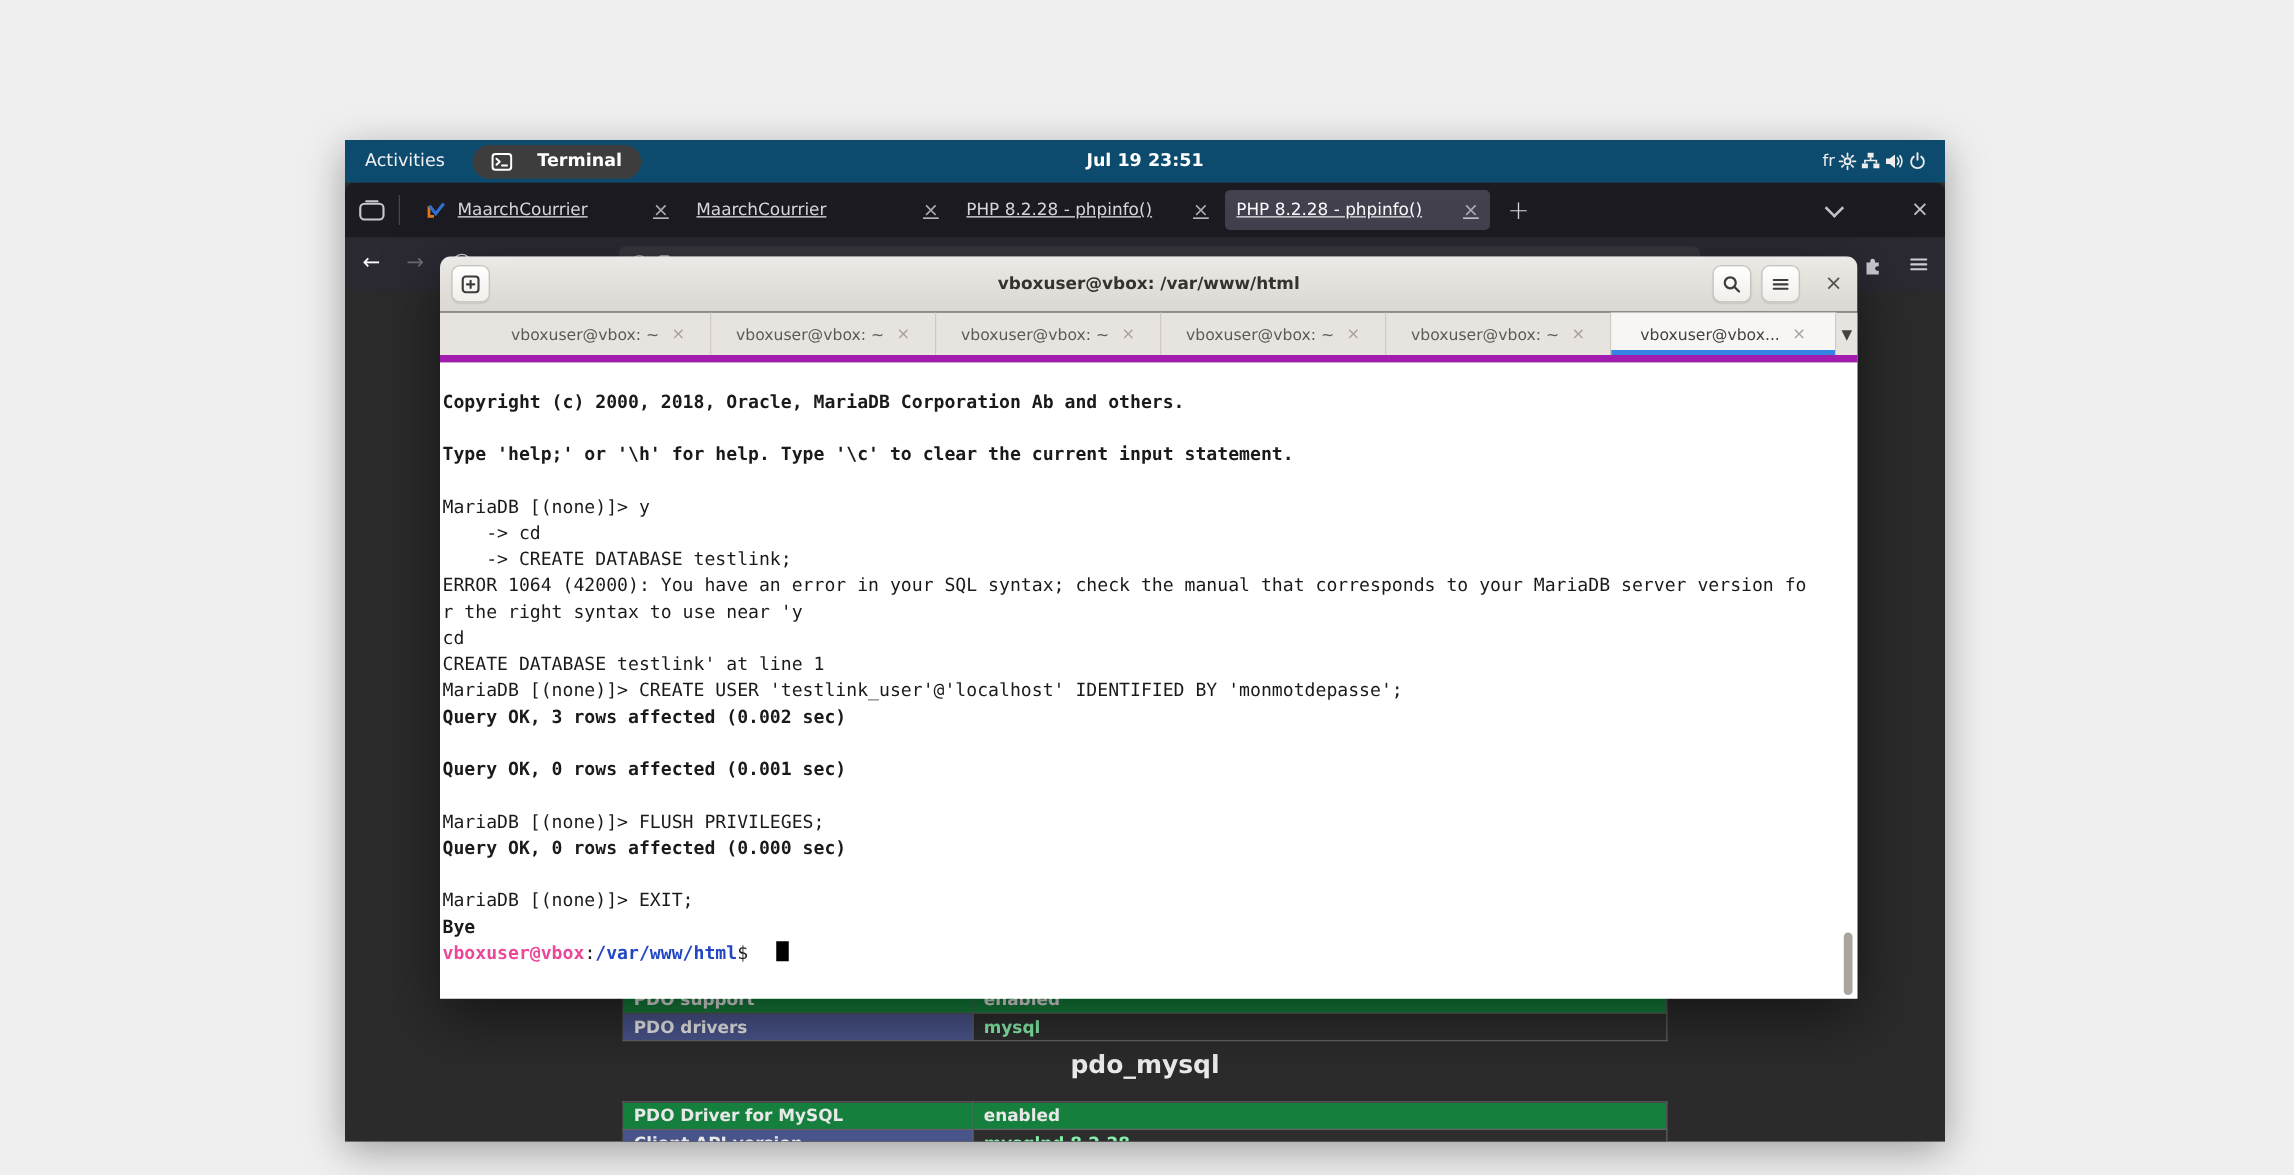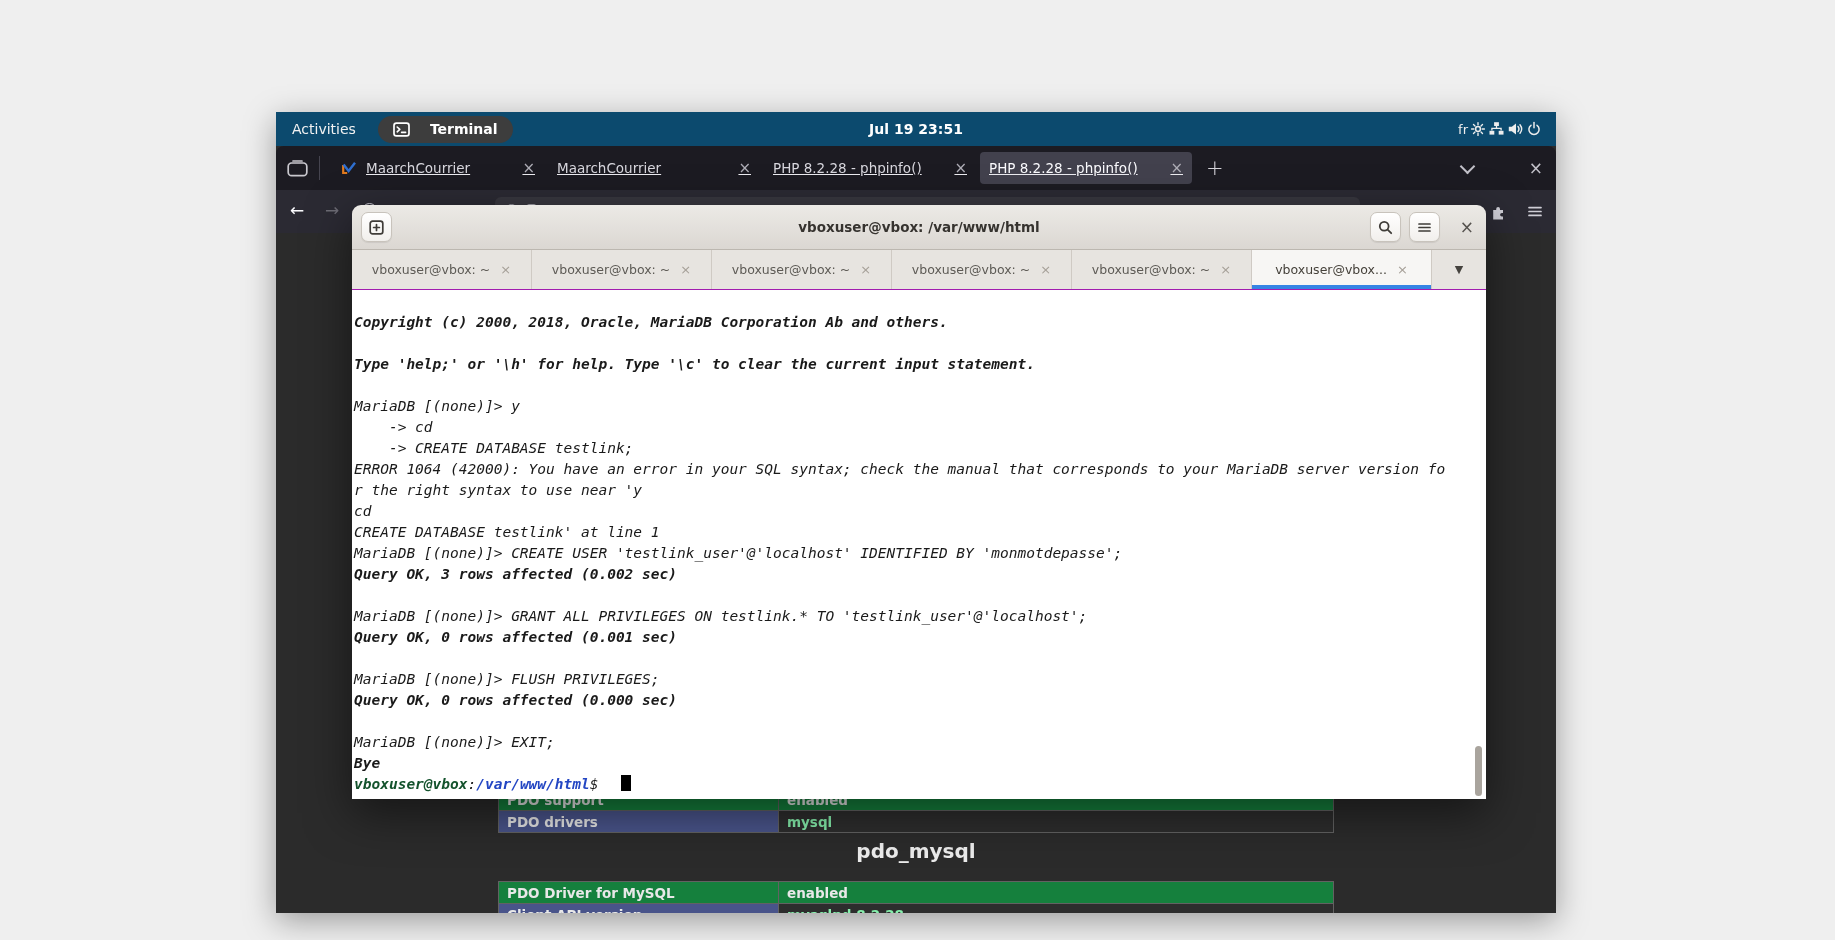--- a/index.html
+++ b/index.html
@@ -62,30 +62,30 @@
   .t-header{position:relative;height:45px;background:linear-gradient(#eceae6,#dbd7d2);
             border-bottom:1px solid #bcb7b0;border-radius:9px 9px 0 0;display:flex;align-items:center;
             box-sizing:border-box;}
   .t-btn{width:31px;height:30px;border-radius:7px;background:linear-gradient(#ffffff,#f1efec);
          border:1px solid #c8c3bc;box-shadow:0 1px 1px rgba(0,0,0,.08);display:flex;align-items:center;
          justify-content:center;box-sizing:border-box;}
   .t-newtab{margin-left:9px;}
   .t-title{position:absolute;left:50%;transform:translateX(-50%);font-weight:bold;font-size:13.5px;color:#36332f;}
   .t-hdr-right{position:absolute;right:8px;display:flex;align-items:center;gap:8px;}
   .t-close{color:#55524e;font-size:17px;margin-left:12px;padding-right:4px;}
-  .t-tabbar{height:40px;background:#e7e4e0;border-bottom:1px solid #a21caf;display:flex;box-sizing:border-box;}
+  .t-tabbar{height:40px;background:#e7e4e0;border-bottom:6px solid #a21caf;display:flex;box-sizing:border-box;padding-left:37px;}
   .t-tab{width:180px;box-sizing:border-box;border-right:1px solid #cfcac4;display:flex;align-items:center;
          justify-content:center;gap:10px;font-size:12.5px;color:#5d5a55;position:relative;flex:none;}
   .t-tab .x{color:#a59f97;font-size:13px;}
   .t-tab.active{background:#f7f6f4;color:#45413a;}
   .t-tab.active::after{content:"";position:absolute;left:0;right:0;bottom:0;height:4px;background:#3584e4;}
   .t-overflow{flex:1;display:flex;align-items:center;justify-content:center;color:#45423e;font-size:11px;}
   .t-content{position:relative;height:509px;background:#ffffff;overflow:hidden;box-sizing:border-box;
              padding:22px 0 0 2px;font-family:"DejaVu Sans Mono",monospace;font-size:14.5px;
-             line-height:21px;color:#1a1a1a;font-style:italic;}
+             line-height:21px;color:#1a1a1a;}
   .tline{height:21px;white-space:pre;}
   .tline .b{font-weight:bold;}
   .p-user{font-weight:bold;}
   .p-path{font-weight:bold;}
   .cursor{display:inline-block;width:10px;height:16px;background:#000;vertical-align:-2px;margin-left:23px;}
   .t-scroll{position:absolute;right:4px;bottom:3px;width:7px;height:50px;border-radius:4px;background:#a9a49d;}
 </style>
 </head>
 <body>
 
@@ -269,26 +269,25 @@
           <div class="tline"><span>MariaDB [(none)]&gt; y</span></div>
           <div class="tline"><span>    -&gt; cd</span></div>
           <div class="tline"><span>    -&gt; CREATE DATABASE testlink;</span></div>
           <div class="tline"><span>ERROR 1064 (42000): You have an error in your SQL syntax; check the manual that corresponds to your MariaDB server version fo</span></div>
           <div class="tline"><span>r the right syntax to use near 'y</span></div>
           <div class="tline"><span>cd</span></div>
           <div class="tline"><span>CREATE DATABASE testlink' at line 1</span></div>
           <div class="tline"><span>MariaDB [(none)]&gt; CREATE USER 'testlink_user'@'localhost' IDENTIFIED BY 'monmotdepasse';</span></div>
           <div class="tline"><span class="b">Query OK, 3 rows affected (0.002 sec)</span></div>
           <div class="tline"> </div>
-          <div class="tline"><span>MariaDB [(none)]&gt; GRANT ALL PRIVILEGES ON testlink.* TO 'testlink_user'@'localhost';</span></div>
           <div class="tline"><span class="b">Query OK, 0 rows affected (0.001 sec)</span></div>
           <div class="tline"> </div>
           <div class="tline"><span>MariaDB [(none)]&gt; FLUSH PRIVILEGES;</span></div>
           <div class="tline"><span class="b">Query OK, 0 rows affected (0.000 sec)</span></div>
           <div class="tline"> </div>
           <div class="tline"><span>MariaDB [(none)]&gt; EXIT;</span></div>
           <div class="tline"><span class="b">Bye</span></div>
-          <div class="tline"><span class="b p-user" style="color: #14532d;">vboxuser@vbox</span><span>:</span><span class="b p-path" style="color: rgb(35, 70, 195);">/var/www/html</span><span>$</span><span class="cursor"></span></div>
+          <div class="tline"><span class="b p-user" style="color: #ec4899;">vboxuser@vbox</span><span>:</span><span class="b p-path" style="color: rgb(35, 70, 195);">/var/www/html</span><span>$</span><span class="cursor"></span></div>
         </div>
     </div>
 
   </div>
 </div>
 
 </body></html>

